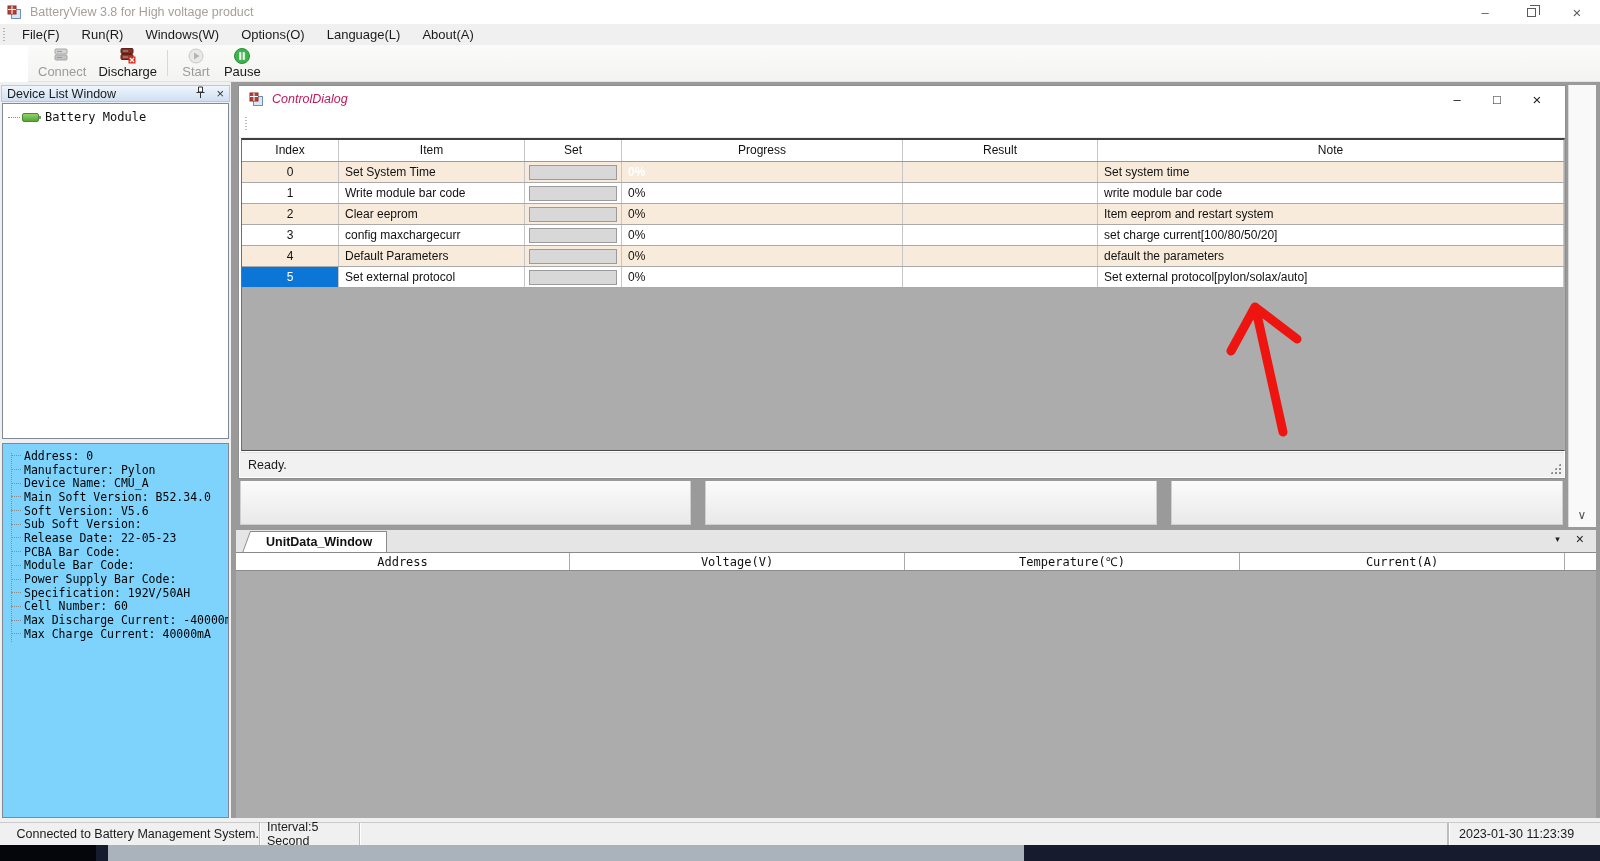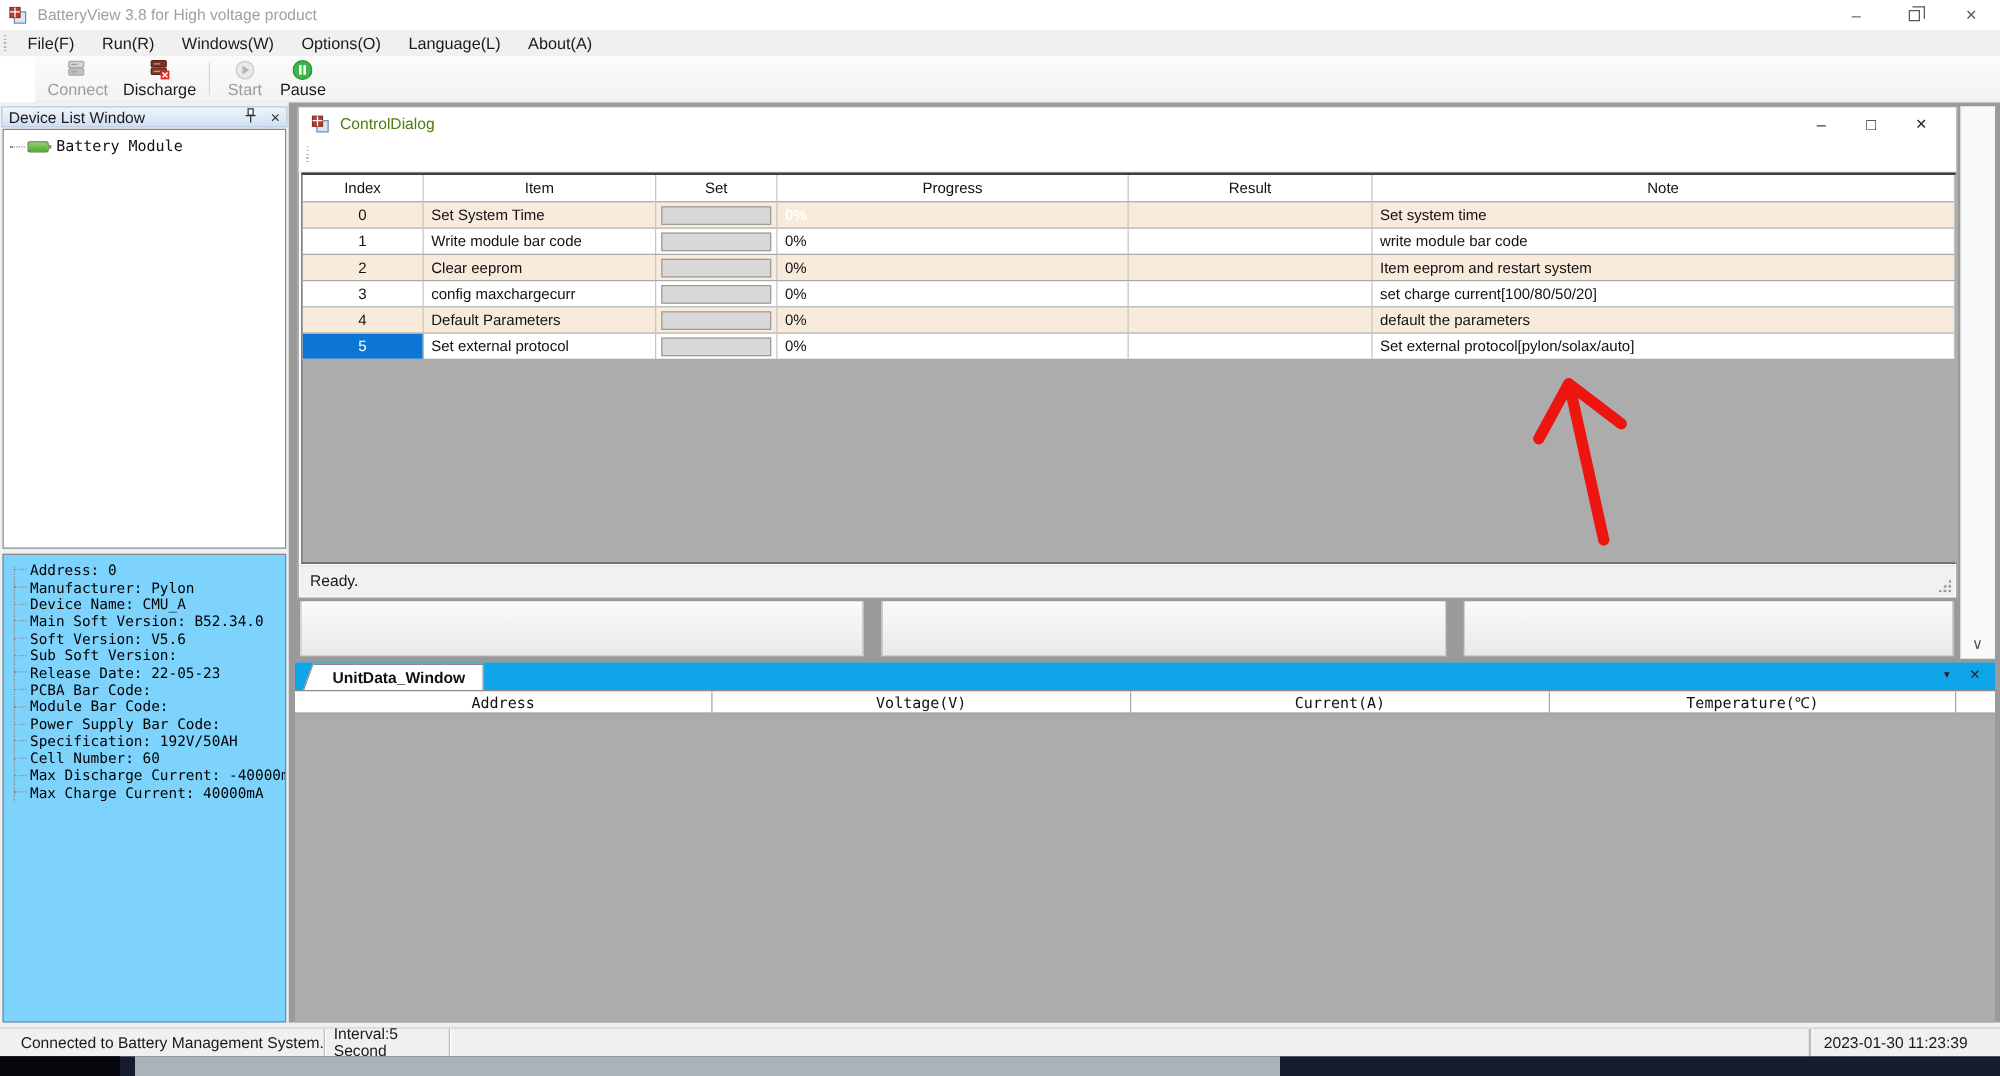--- a/index.html
+++ b/index.html
@@ -40,21 +40,21 @@
   .battery-icon::after { content:""; position:absolute; right:-3px; top:2px; width:2px; height:3px; background:#8a8a8a; }
   .dl-info { position:absolute; left:2px; top:361px; width:227px; height:375px; background:#7dd3fc; border:1px solid #7f8a96; padding-top:5px; overflow:hidden; }
   .trunk { position:absolute; left:8px; top:9px; height:189px; border-left:1px dotted #8c8c8c; }
   .info-item { display:flex; align-items:center; height:13.7px; font-family:"DejaVu Sans Mono", monospace; font-size:11.5px; white-space:nowrap; color:#000; }
   .info-item .conn { width:10px; border-top:1px dotted #8c8c8c; margin:0 3px 0 8px; flex:none; }
   
   .mdi { position:absolute; left:231px; top:0; width:1369px; height:736px; background:#9a9a9a; }
   
   .control-dialog { position:absolute; left:7px; top:3px; width:1328px; height:394px; background:#fff; border:1px solid #8e8e8e; }
   .cd-titlebar { position:relative; height:26px; display:flex; align-items:center; padding-left:10px; gap:8px; background:#fff; }
-  .cd-title { font-size:12.5px; color:#4d7c0f; }
+  .cd-title { font-size:12.5px; color:#be185d;font-style:italic; }
   .cd-controls { position:absolute; right:8px; top:0; height:26px; display:flex; align-items:center; }
   .cd-btn { width:40px; text-align:center; color:#222; font-size:13px; }
   .cd-toolstrip { position:relative; height:26px; background:#fff; border-bottom:1px solid #ececec; }
   .cd-grip { position:absolute; left:6px; top:5px; width:2px; height:15px; background:repeating-linear-gradient(to bottom,#b9b9b9 0 1px,transparent 1px 3px); }
   .cd-grid { position:absolute; left:2px; top:52px; width:1324px; bottom:27px; background:#acacac; border-top:2px solid #3f3f3f; border-left:1px solid #6e6e6e; border-right:1px solid #aeaeae; border-bottom:1px solid #4a4a4a; overflow:hidden; }
   .cd-header, .cd-row { display:grid; grid-template-columns:97px 186px 97px 281px 195px 466px; }
   .cd-header { height:22px; background:#fff; border-bottom:1px solid #9a9a9a; }
   .cd-header > span { line-height:21px; text-align:center; border-right:1px solid #c6c6c6; overflow:hidden; white-space:nowrap; }
   .cd-row { height:21px; background:#fff; border-bottom:1px solid #a9a9a9; }
   .cd-rows .cd-row:nth-child(odd) { background:#f8ebdc; }
@@ -70,21 +70,21 @@
   .bg-panel { position:absolute; top:399px; height:44px; background:linear-gradient(#fbfbfb,#e9e9e9); border:1px solid #cfcfcf; border-top:none; }
   .bg-panel.p1 { left:9px; width:451px; }
   .bg-panel.p2 { left:474px; width:452px; }
   .bg-panel.p3 { left:940px; width:392px; }
   .right-strip { position:absolute; left:1337px; top:3px; width:28px; height:442px; background:#f9f9f9; border-left:1px solid #dadada; }
   .scroll-down { position:absolute; left:1340px; top:424px; width:22px; height:18px; text-align:center; color:#555; font-size:12px; line-height:18px; }
   
   .arrow-overlay { position:absolute; left:0; top:0; width:1369px; height:736px; pointer-events:none; }
   
   .unitdata { position:absolute; left:5px; top:448px; width:1360px; height:288px; background:#acacac; }
-  .ud-tabstrip { position:relative; height:22px; background:#0ea5e9; }
+  .ud-tabstrip { position:relative; height:22px; background:#e5e5e5; }
   .ud-tab { position:absolute; left:14px; bottom:0; height:21px; background:#fff; border:1px solid #8a8a8a; border-bottom:none; border-left:none; padding:0 14px 0 16px; line-height:20px; font-weight:bold; font-size:12.5px; }
   .ud-tab::before { content:""; position:absolute; left:-4px; top:0; bottom:0; width:12px; background:#fff; border-left:1px solid #8a8a8a; transform:skewX(-20deg); }
   .ud-icons { position:absolute; right:12px; top:3px; display:flex; gap:16px; align-items:center; color:#222; }
   .ud-dd { font-size:9px; }
   .ud-x { font-size:14px; line-height:12px; }
   .ud-header { display:grid; grid-template-columns:334px 335px 335px 325px 1fr; height:19px; background:#fff; border-top:1px solid #8a8a8a; border-bottom:1px solid #8a8a8a; font-family:"DejaVu Sans Mono", monospace; font-size:12px; }
   .ud-header > span { text-align:center; line-height:18px; border-right:1px solid #aaa; overflow:hidden; white-space:nowrap; }
   .ud-header > .ud-fill { border-right:none; }
   .ud-body { height:246px; background:#acacac; }
   
@@ -419,23 +419,23 @@
             <span class="ud-dd">▾</span>
             <span class="ud-x">×</span>
           </div>
         </div>
         <div class="ud-header">
 
             <span>Address</span>
 
             <span>Voltage(V)</span>
 
+            <span>Temperature(℃)</span>
+
             <span>Current(A)</span>
-
-            <span>Temperature(℃)</span>
 
           <span class="ud-fill"></span>
         </div>
         <div class="ud-body"></div>
       </div>
 
       <svg class="arrow-overlay" viewBox="0 0 1369 736">
         <path d="M1052 350 L1025 228 M1024 225 L1000 269 M1024 225 L1066 257" fill="none" stroke-width="9" stroke-linecap="round" stroke-linejoin="round" stroke="#ee1410"></path>
       </svg>
     </div>

